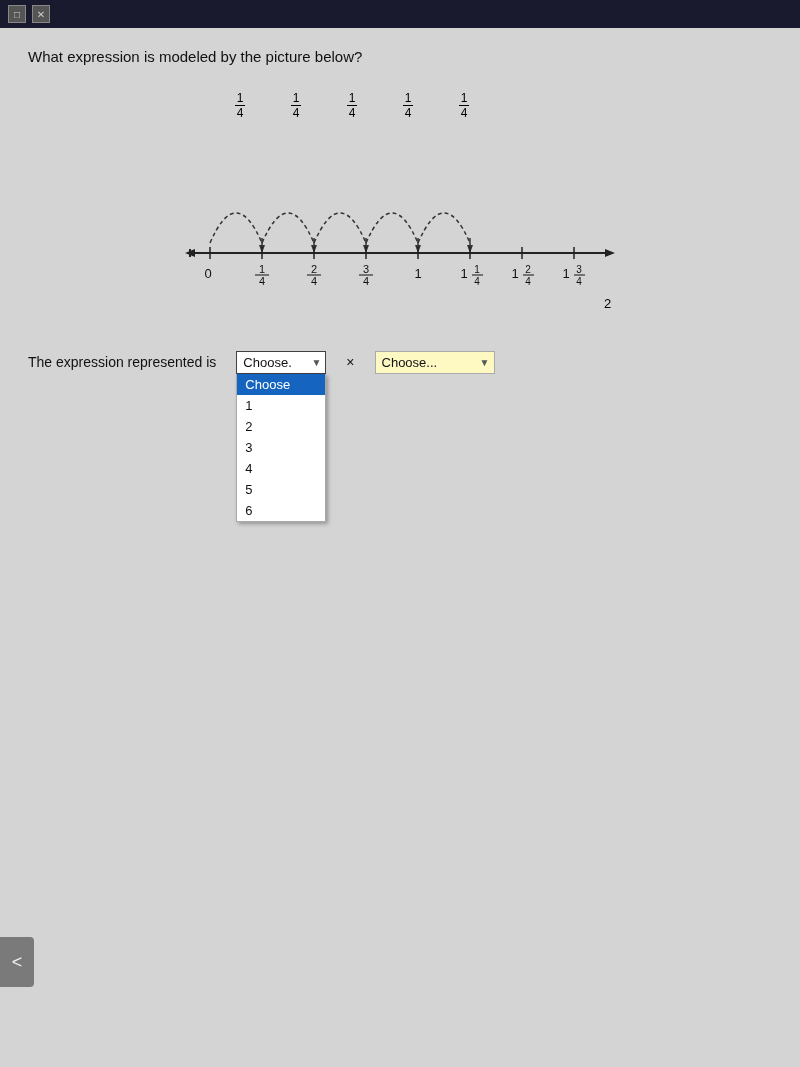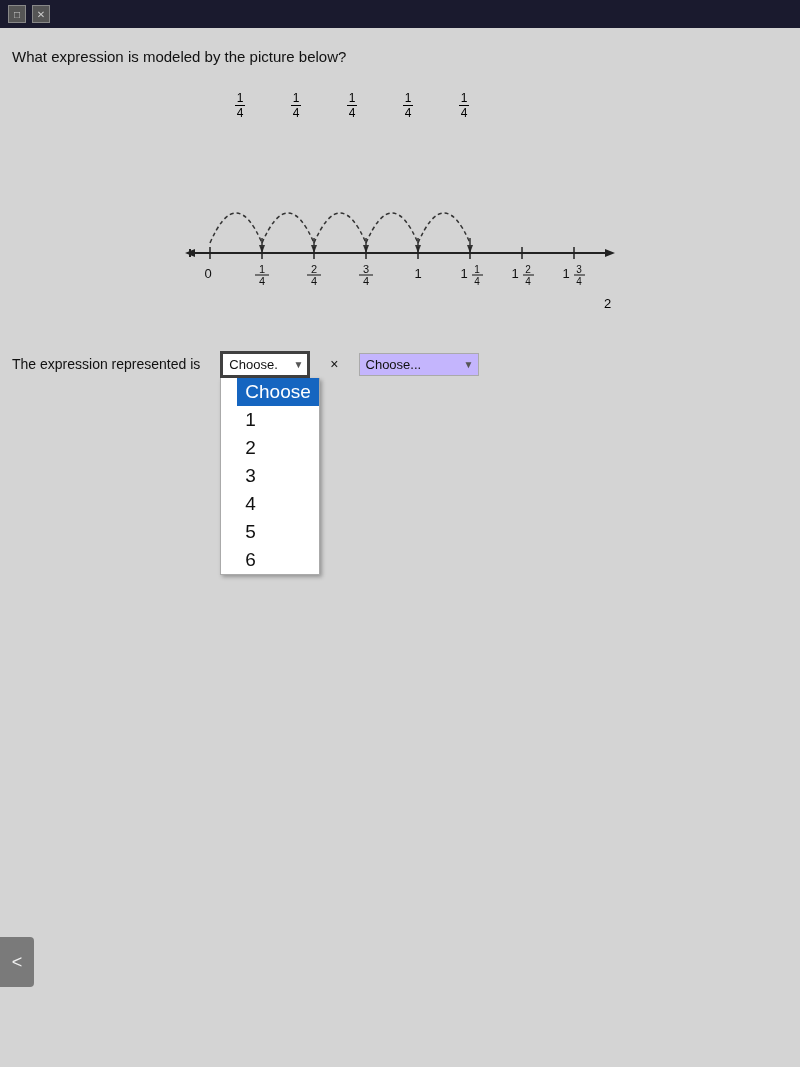--- a/index.html
+++ b/index.html
@@ -32,21 +32,21 @@
       align-items: center;
       justify-content: center;
       font-size: 10px;
       color: #ccc;
       cursor: pointer;
     }
 
     
     .main-content {
       background-color: #d4d4d4;
-      padding: 20px 12px;
+      padding: 20px 28px;
       min-height: calc(1067px - 28px);
     }
 
     .question-text {
       font-size: 15px;
       color: #111;
       margin-bottom: 16px;
       font-weight: normal;
     }
 
@@ -117,24 +117,23 @@
       background: #fff;
       border: 1px solid #aaa;
       border-top: none;
       z-index: 100;
       min-width: 100%;
       box-shadow: 2px 2px 4px rgba(0,0,0,0.3);
     }
 
     .dropdown-option {
       padding: 3px 8px;
-      font-size: 19px;
+      font-size: 13px;
       cursor: pointer;
       white-space: nowrap;
-      margin-left: 16px;
     }
 
     .dropdown-option.highlighted {
       background: #1565c0;
       color: #fff;
     }
 
     
     .left-nav {
       position: fixed;
@@ -270,40 +269,40 @@
     </svg>
     
     <div style="position:relative; margin-top:-30px; margin-left:424px; font-size:13px; font-weight:normal;">2</div>
 
   </div>
 
   <div class="expression-row">
     <span class="expression-label">The expression represented is</span>
 
     <div class="dropdown-wrapper" style="position:relative;">
-      <div style="display:flex; align-items:center; background:#fff; border:3px solid #404040; padding:3px 20px 3px 6px; font-size:13px; cursor:pointer; min-width:90px; position:relative;">
+      <div style="display:flex; align-items:center; background:#fff; border:1px solid #404040; padding:3px 20px 3px 6px; font-size:13px; cursor:pointer; min-width:90px; position:relative;">
         <span>Choose.</span>
         <span style="position:absolute;right:4px;top:50%;transform:translateY(-50%);font-size:10px;color:#555;">▼</span>
       </div>
 
       <div class="open-dropdown">
         <div class="dropdown-option highlighted">Choose</div>
         <div class="dropdown-option">1</div>
         <div class="dropdown-option">2</div>
         <div class="dropdown-option">3</div>
         <div class="dropdown-option">4</div>
         <div class="dropdown-option">5</div>
         <div class="dropdown-option">6</div>
       </div>
     </div>
 
     <span class="multiply-sign">×</span>
 
     <div class="dropdown-wrapper">
-      <div style="display:flex; align-items:center; background:#c4b5fd; border:1px solid #aaa; padding:3px 22px 3px 6px; font-size:13px; cursor:pointer; min-width:120px; position:relative;">
+      <div style="display:flex; align-items:center; background:#fef9c3; border:1px solid #aaa; padding:3px 22px 3px 6px; font-size:13px; cursor:pointer; min-width:120px; position:relative;">
         <span>Choose...</span>
         <span style="position:absolute;right:4px;top:50%;transform:translateY(-50%);font-size:10px;color:#555;">▼</span>
       </div>
     </div>
   </div>
 
 </div>
 
 <div class="left-nav">&lt;</div>
 

